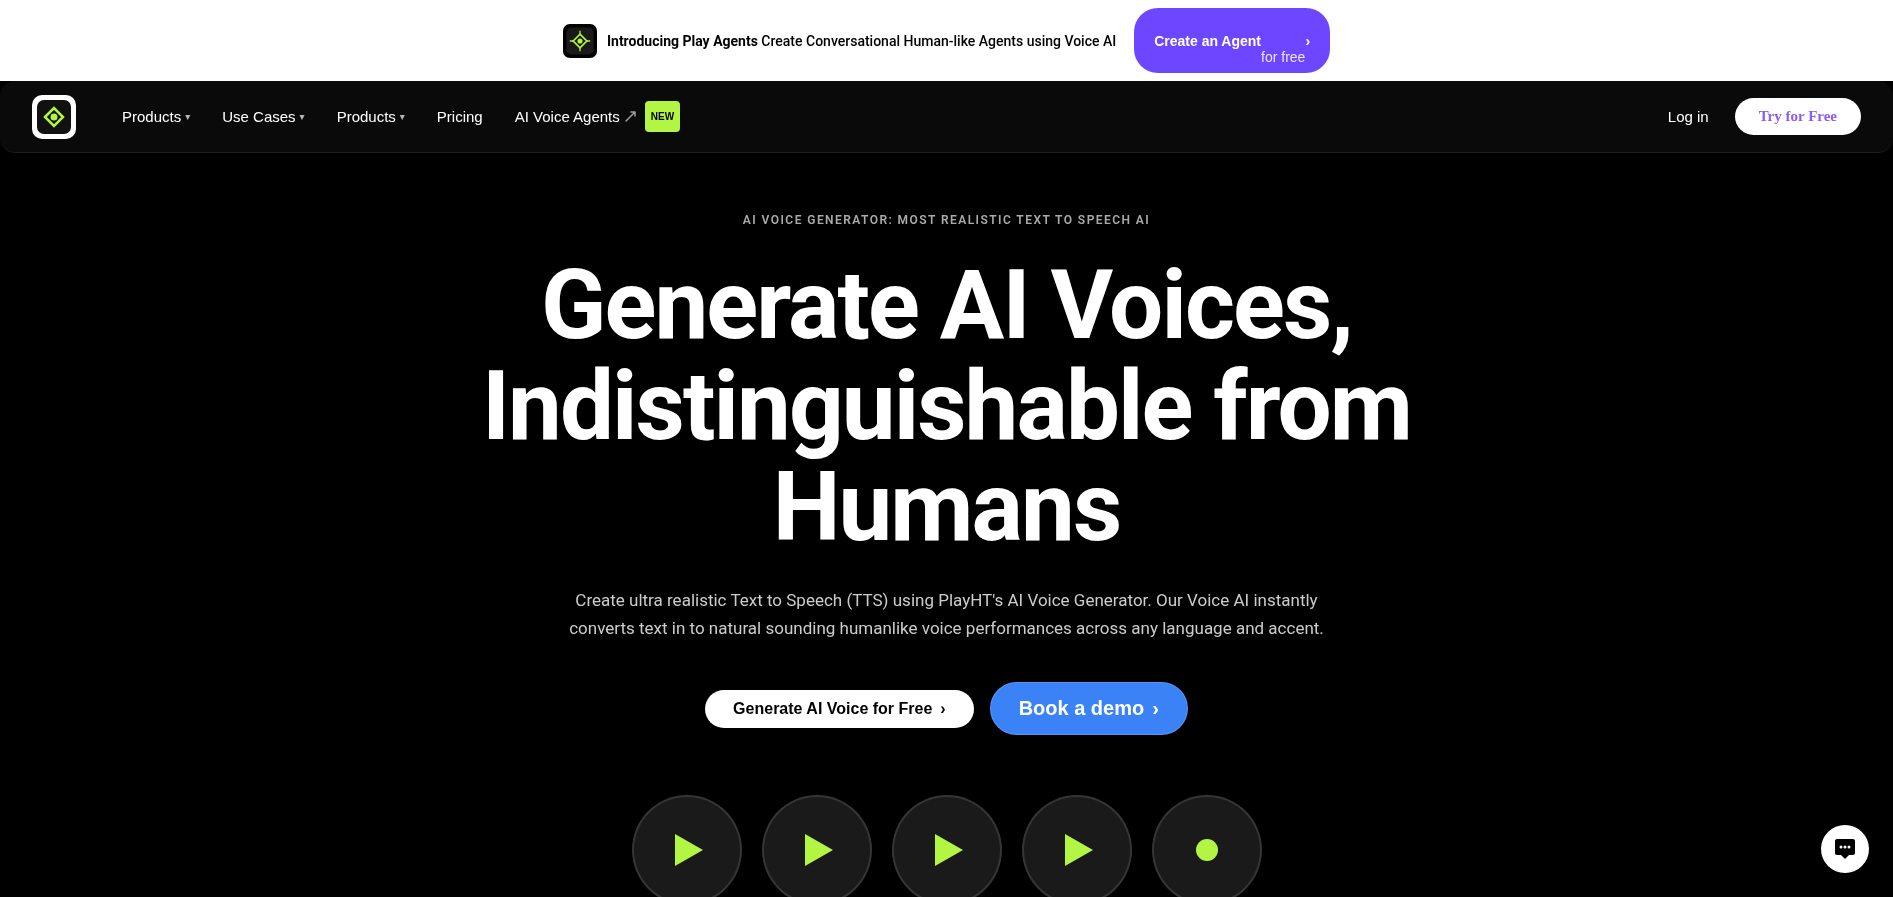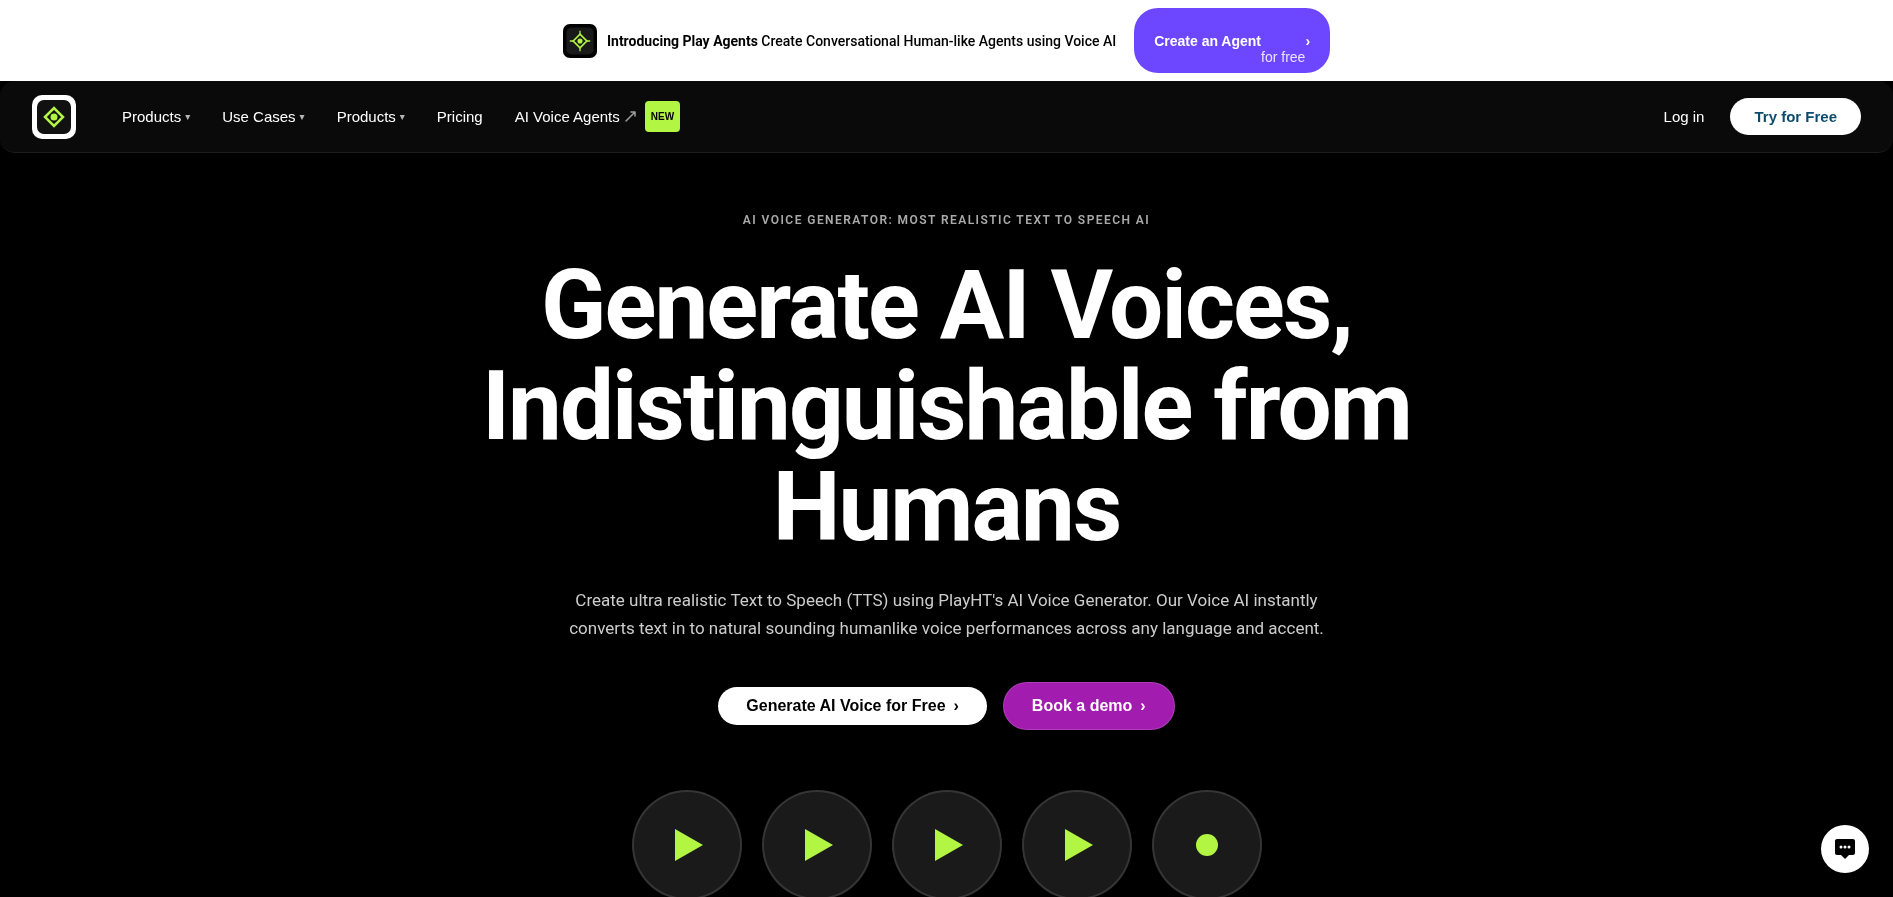--- a/index.html
+++ b/index.html
@@ -114,27 +114,28 @@
       background: none;
       border: none;
       color: #fff;
       font-size: 15px;
       font-weight: 500;
       cursor: pointer;
       padding: 8px 14px;
     }
     .try-free-btn {
       background: #fff;
-      color: #0c4a6e;
+      color: #8b5cf6;
       border: none;
       border-radius: 24px;
       padding: 10px 24px;
       font-size: 15px;
       font-weight: 600;
       cursor: pointer;
+      font-family: Liberation Serif, serif;
     }
 
     
     .hero {
       display: flex;
       flex-direction: column;
       align-items: center;
       text-align: center;
       padding: 60px 24px 40px;
       background: #000;
@@ -176,26 +177,26 @@
       border-radius: 50px;
       padding: 10px 28px;
       font-size: 16px;
       font-weight: 600;
       cursor: pointer;
       display: flex;
       align-items: center;
       gap: 8px;
     }
     .btn-secondary {
-      background: #a21caf;
+      background: #3b82f6;
       color: #fff;
       border: 1px solid rgba(255,255,255,0.15);
       border-radius: 50px;
       padding: 14px 28px;
-      font-size: 16px;
+      font-size: 20px;
       font-weight: 600;
       cursor: pointer;
       display: flex;
       align-items: center;
       gap: 8px;
     }
 
     
     .audio-row {
       display: flex;

